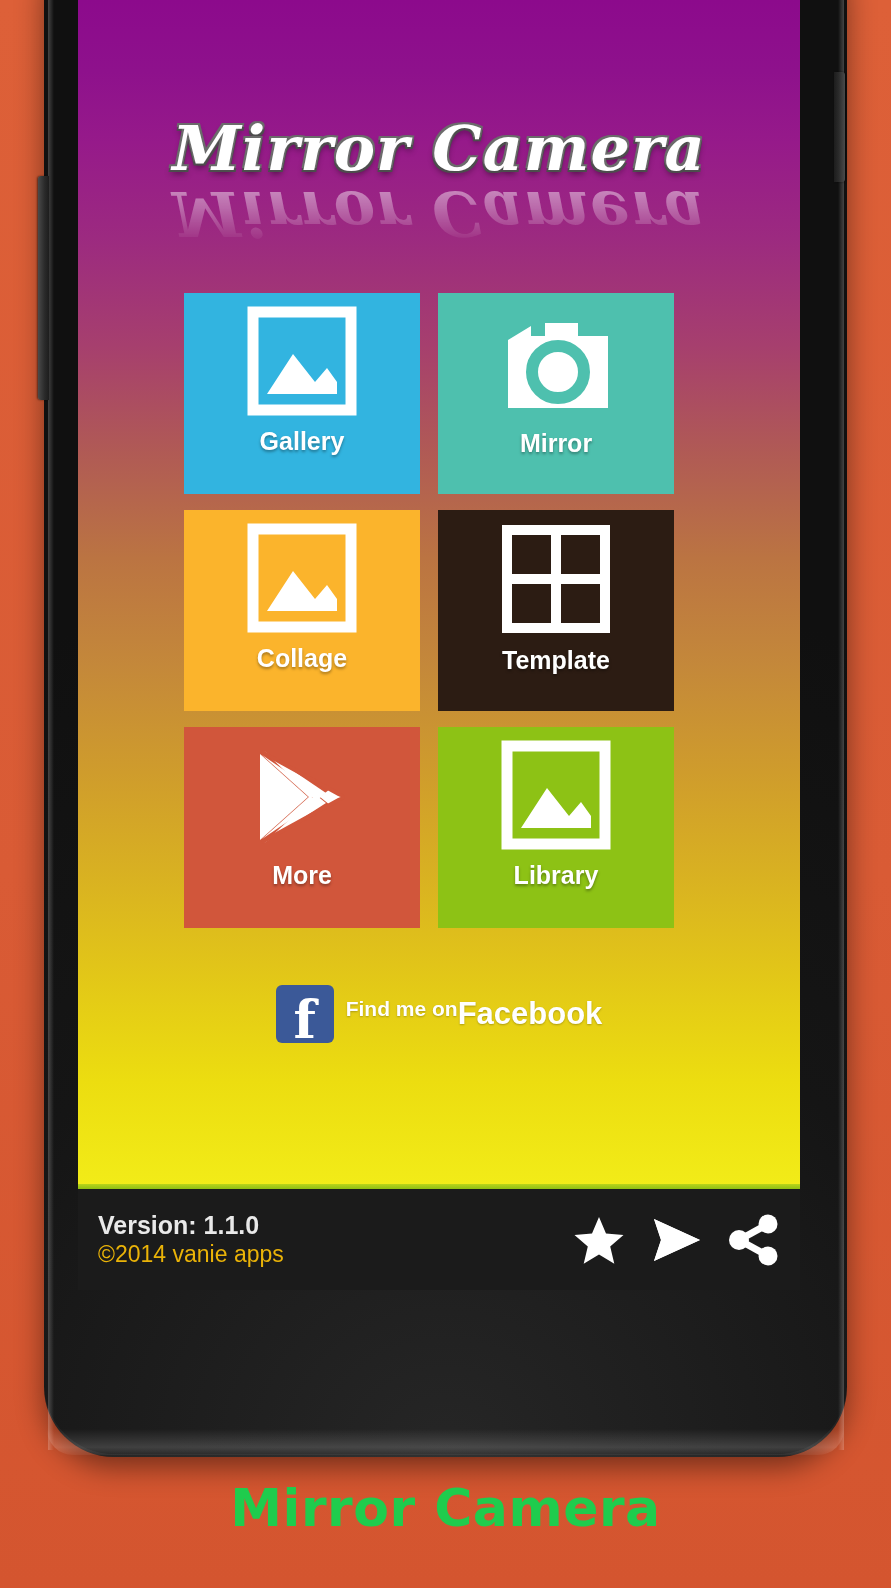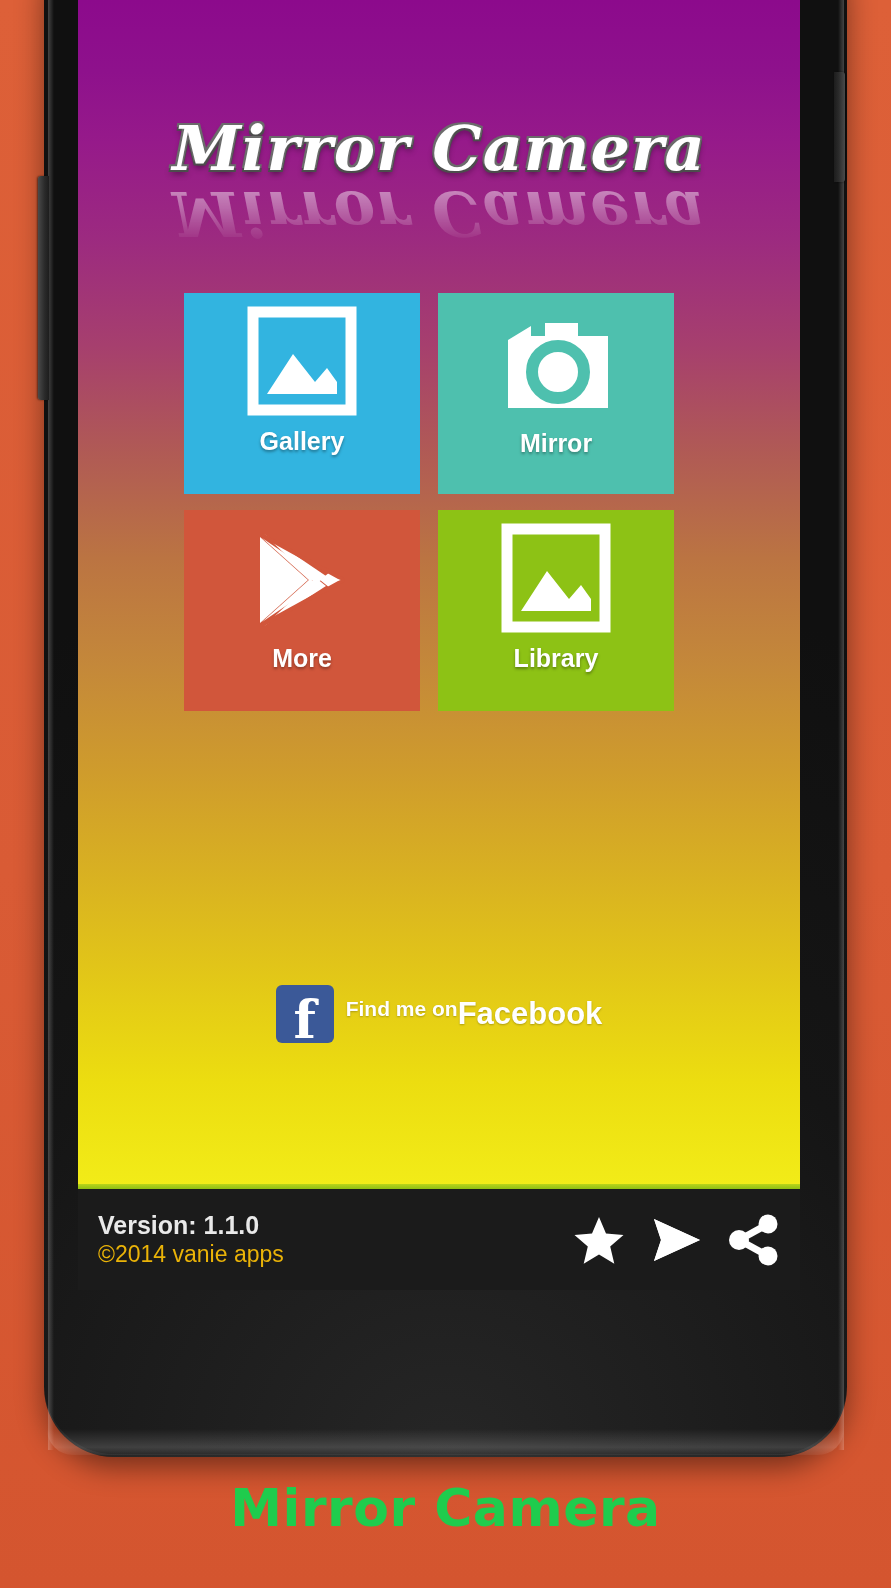--- a/index.html
+++ b/index.html
@@ -198,20 +198,44 @@
               <svg width="116" height="104" viewBox="0 0 116 104" aria-hidden="true">
                 <path d="M10 30 L33 16 L33 26 L47 26 L47 13 L80 13 L80 26 L110 26 L110 98 L10 98 Z" fill="#fff"></path>
                 <circle cx="60" cy="62" r="26" fill="none" stroke="#4ec0ae" stroke-width="12"></circle>
               </svg>
             </div>
             <div class="lbl">Mirror</div>
           </div>
 
         </div>
 
+        <div class="grid-row">
+
+          <div class="tile t-collage">
+            <div class="ico">
+              <svg width="110" height="110" viewBox="0 0 110 110" aria-hidden="true">
+                <rect x="6" y="6" width="98" height="98" fill="none" stroke="#fff" stroke-width="11"></rect>
+                <path d="M20 88 L46 48 L68 76 L80 62 L90 76 L90 88 Z" fill="#fff"></path>
+              </svg>
+            </div>
+            <div class="lbl">Collage</div>
+          </div>
+
+          <div class="tile t-template">
+            <div class="ico">
+              <svg width="108" height="108" viewBox="0 0 108 108" aria-hidden="true">
+                <rect x="5" y="5" width="98" height="98" fill="none" stroke="#fff" stroke-width="10"></rect>
+                <rect x="49" y="5" width="10" height="98" fill="#fff"></rect>
+                <rect x="5" y="49" width="98" height="10" fill="#fff"></rect>
+              </svg>
+            </div>
+            <div class="lbl">Template</div>
+          </div>
+
+        </div>
 
         <div class="grid-row">
 
           <div class="tile t-more">
             <div class="ico">
               <svg width="108" height="108" viewBox="0 0 108 108" aria-hidden="true">
                 <g fill="#fff">
                   <path d="M16 10 L78 52 L68 60 L16 10 Z"></path>
                   <path d="M12 13 L12 99 L60 56 Z"></path>
                   <path d="M16 102 L68 54 L78 62 L16 102 Z"></path>

